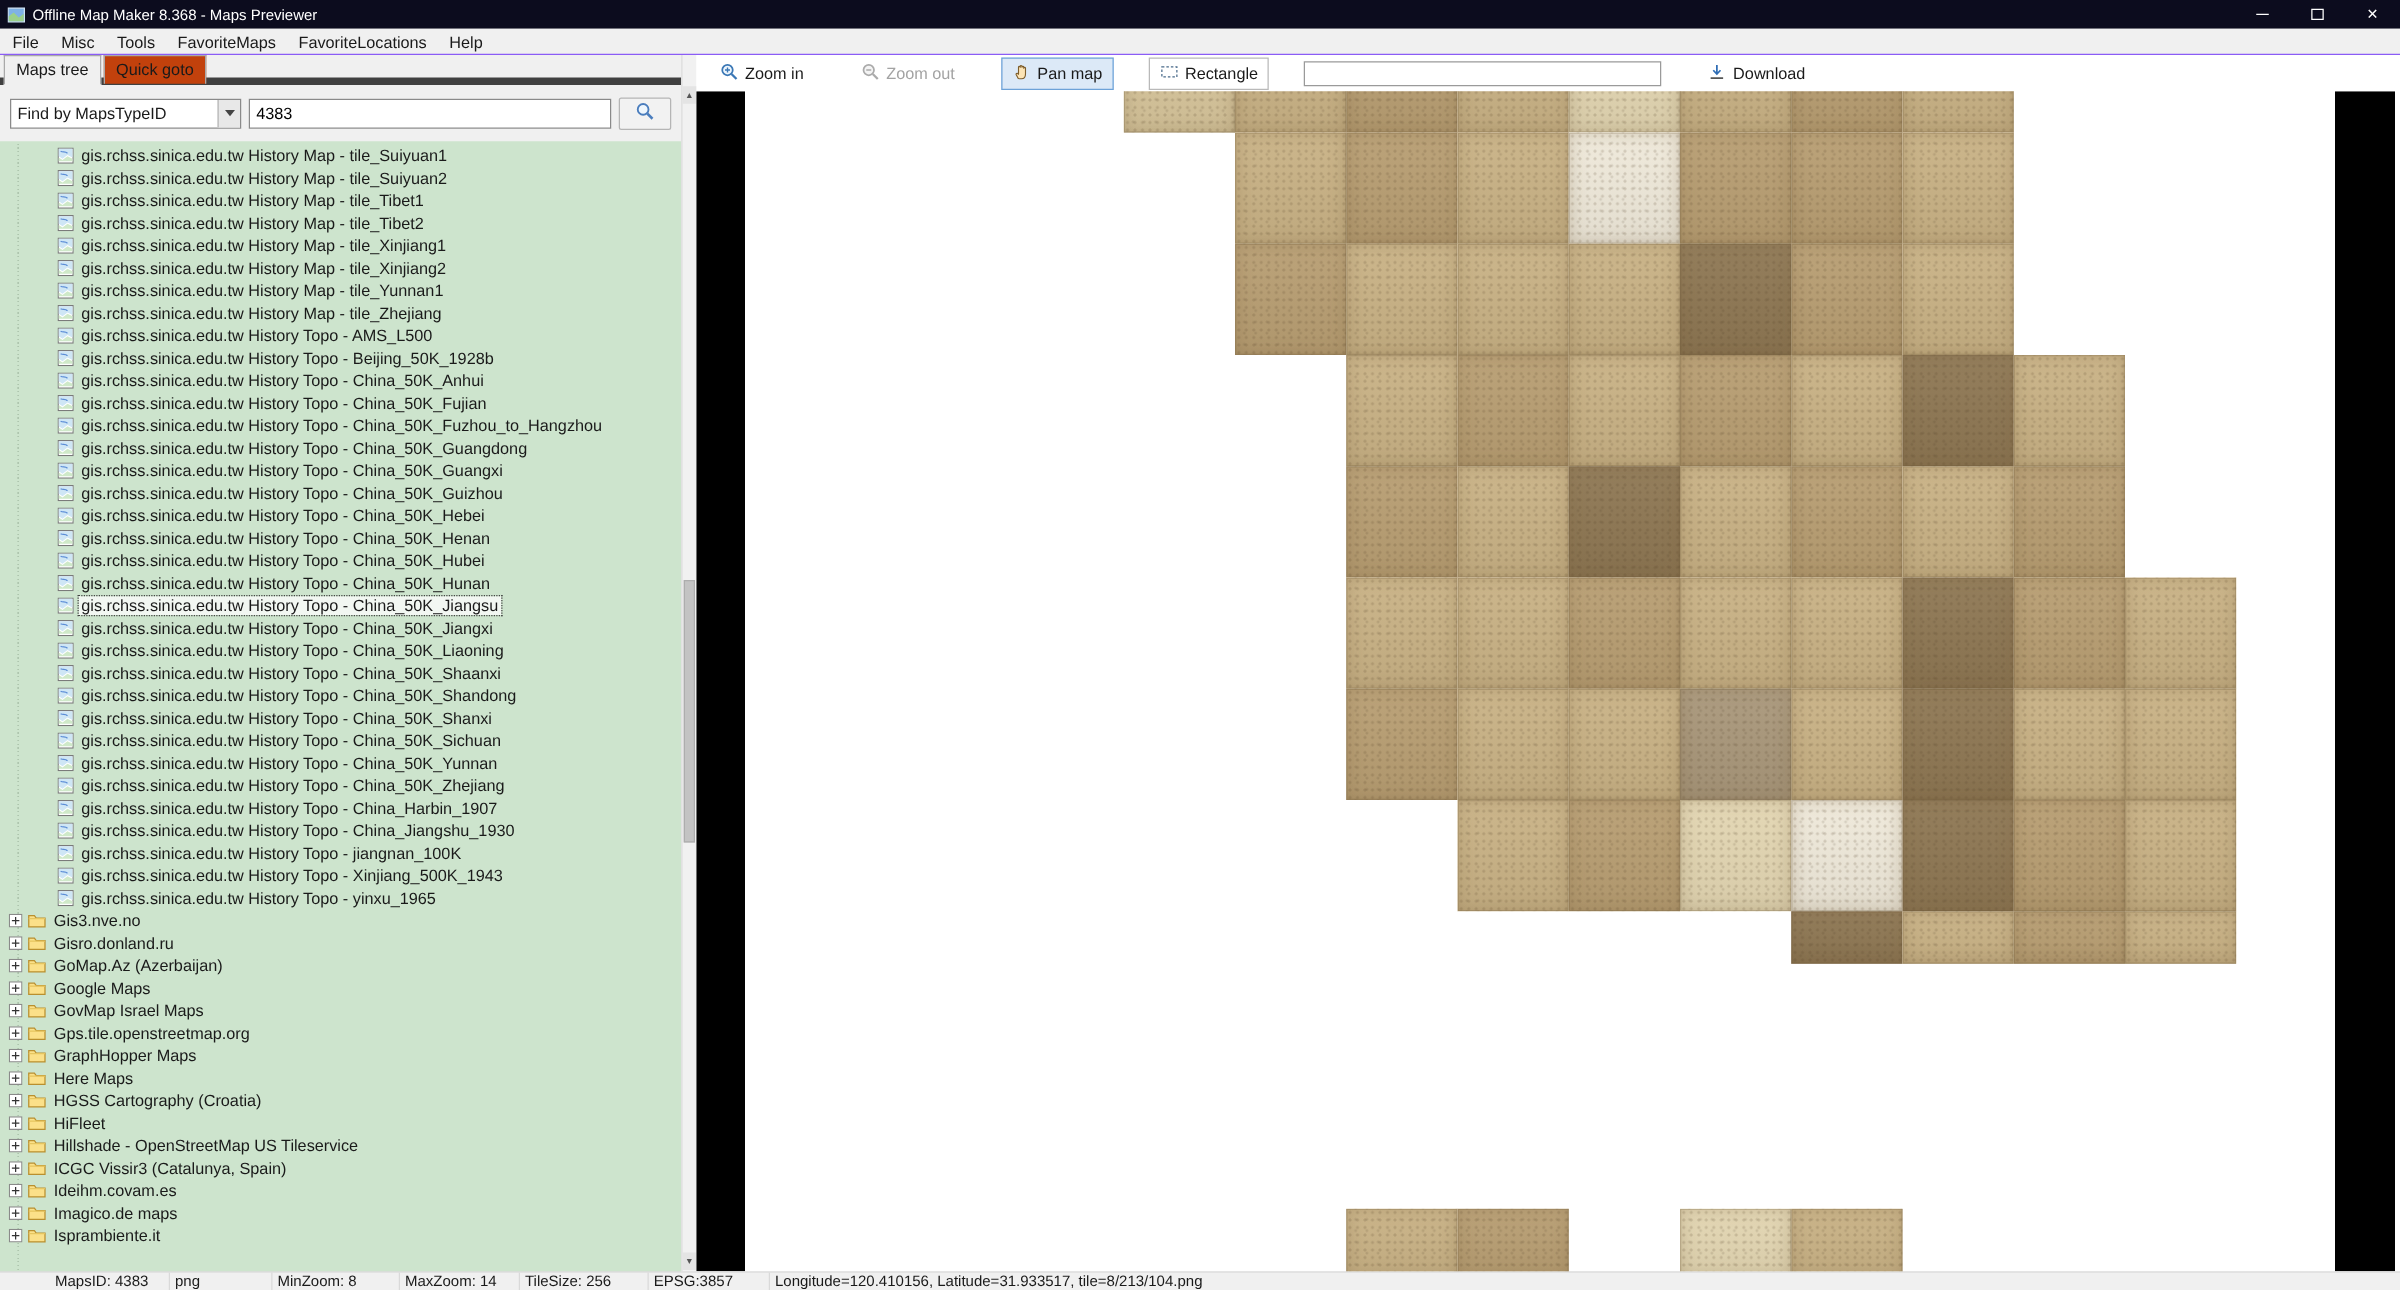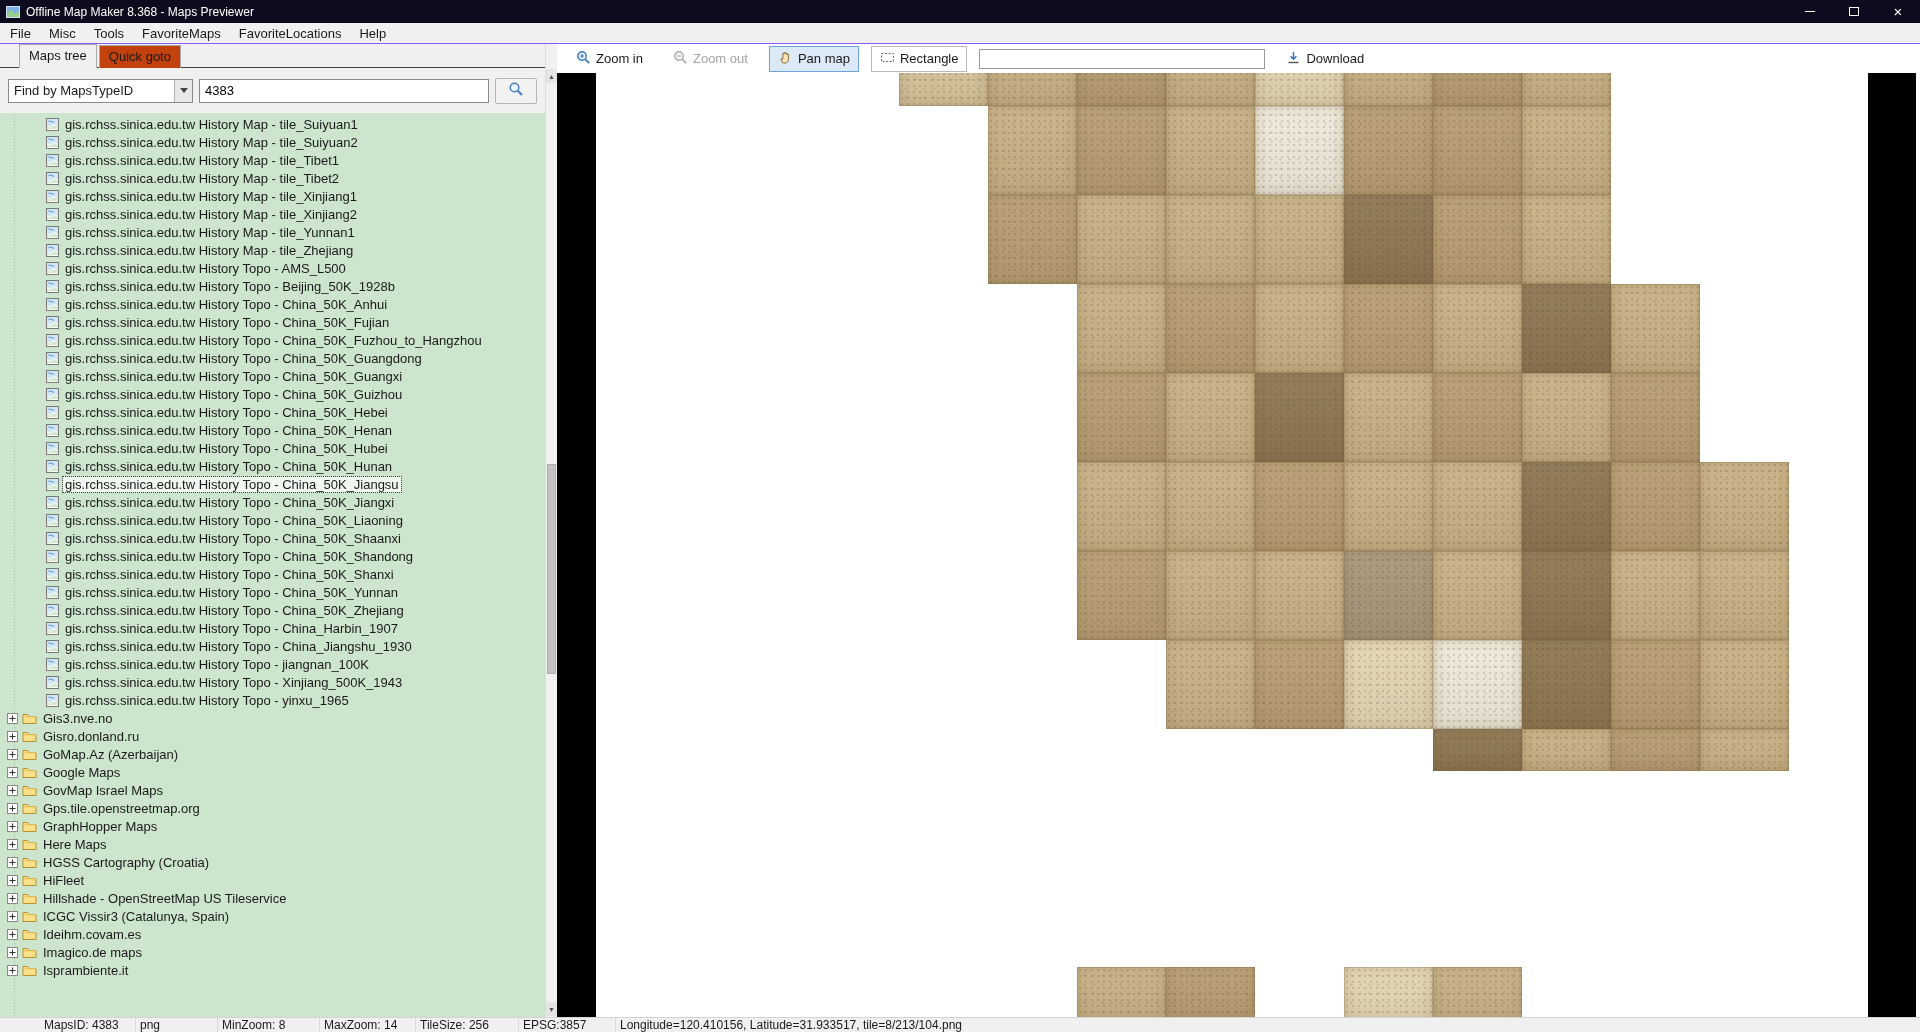--- a/index.html
+++ b/index.html
@@ -19,21 +19,21 @@
   
   .menubar { height:21px; background:var(--menubar-bg); display:flex; align-items:center; border-bottom:1px solid #8b5cf6; flex:0 0 auto; }
   .menu-item { padding:0 9px; height:100%; display:flex; align-items:center; }
   .menu-item:first-child { padding-left:10px; }
 
   
   .main { height:973px; display:flex; flex:0 0 auto; }
 
   
   .left-panel { width:545px; display:flex; flex-direction:column; background:var(--panel-bg); flex:0 0 auto; }
-  .tab-strip { height:24px; display:flex; align-items:flex-end; padding-left:19px; border-bottom:1px solid #404040; }
+  .tab-strip { height:24px; display:flex; align-items:flex-start; padding-left:3px; border-bottom:6px solid #404040; }
   .tab { border:1px solid #a9a9a9; border-bottom:none; background:#c2410c; padding:3px 9px 4px; margin-right:2px; margin-bottom:-1px; }
   .tab.active { background:var(--panel-bg); border-bottom:1px solid var(--panel-bg); }
   .find-row { height:45px; display:flex; align-items:center; padding:0 8px; gap:6px; flex:0 0 auto; }
   .dropdown { width:185px; height:24px; background:#fff; border:1px solid #8a8a8a; display:flex; align-items:center; }
   .dd-text { flex:1; padding:0 5px; white-space:nowrap; overflow:hidden; }
   .dd-btn { width:18px; height:100%; background:#e8e8e8; border-left:1px solid #b5b5b5; display:flex; align-items:center; justify-content:center; }
   .dd-tri { width:0; height:0; border-left:4px solid transparent; border-right:4px solid transparent; border-top:5px solid #444; }
   .find-input { width:290px; height:24px; border:1px solid #8a8a8a; padding:0 5px; font-family:Liberation Sans, sans-serif; font-size:13px; }
   .find-btn { width:42px; height:26px; background:#f2f2f2; border:1px solid #b5b5b5; border-radius:2px; display:flex; align-items:center; justify-content:center; }
 
@@ -50,21 +50,21 @@
 
   
   .v-scrollbar { width:12px; background:#f1f1f1; border-left:1px solid #dcdcdc; position:relative; flex:0 0 auto; }
   .sb-arrow { position:absolute; left:0; width:11px; height:14px; background:#e4e4e4; color:#555; font-size:7px; display:flex; align-items:center; justify-content:center; }
   .sb-arrow.up { top:25px; }
   .sb-arrow.down { bottom:1px; }
   .sb-thumb { position:absolute; left:1px; width:9px; top:420px; height:210px; background:#c3c3c3; border:1px solid #adadad; }
 
   
   .right-area { flex:1; display:flex; flex-direction:column; }
-  .toolbar { height:29px; background:var(--toolbar-bg); display:flex; align-items:center; gap:12px; padding-left:10px; flex:0 0 auto; }
+  .toolbar { height:29px; background:var(--toolbar-bg); display:flex; align-items:center; gap:28px; padding-left:10px; flex:0 0 auto; }
   .tb-btn { display:flex; align-items:center; gap:5px; padding:3px 8px; border:1px solid transparent; }
   .tb-btn.toggled { background:#dce9f7; border:1px solid #6da2d8; }
   .tb-btn.outlined { border:1px solid #b9b9b9; background:#fff; }
   .tb-btn.disabled { color:#a3a3a3; }
   .tb-input { width:286px; height:20px; border:1px solid #9a9a9a; padding:0 4px; font-family:inherit; font-size:13px; }
 
   .map-viewport { flex:1; position:relative; background:var(--map-bg); overflow:hidden; }
   .edge-bar { position:absolute; top:0; bottom:0; background:var(--map-edge); }
   .edge-left { left:0; width:39px; }
   .edge-right { left:1311px; width:48px; }
@@ -421,20 +421,31 @@
           <div class="tree-row map-row">
             <span class="t-icon">
               <svg width="13" height="13" viewBox="0 0 13 13">
                 <rect x="0.5" y="0.5" width="12" height="12" fill="#fff" stroke="#7a7a7a"></rect>
                 <path d="M1 1 h11 v7 l-4 -2 -4 3 -3 -2 z" fill="#cfe6f5"></path>
                 <path d="M1 8 l3 2 4 -3 4 2 v2 H1 z" fill="#cfe9c9"></path>
                 <path d="M2.5 3 c2 1.2 3.5 -0.2 5.5 1.6" stroke="#5b8dd6" stroke-width="1" fill="none"></path>
               </svg>
             </span>
             <span class="lbl">gis.rchss.sinica.edu.tw History Topo - China_50K_Shanxi</span>
+          </div>
+          <div class="tree-row map-row">
+            <span class="t-icon">
+              <svg width="13" height="13" viewBox="0 0 13 13">
+                <rect x="0.5" y="0.5" width="12" height="12" fill="#fff" stroke="#7a7a7a"></rect>
+                <path d="M1 1 h11 v7 l-4 -2 -4 3 -3 -2 z" fill="#cfe6f5"></path>
+                <path d="M1 8 l3 2 4 -3 4 2 v2 H1 z" fill="#cfe9c9"></path>
+                <path d="M2.5 3 c2 1.2 3.5 -0.2 5.5 1.6" stroke="#5b8dd6" stroke-width="1" fill="none"></path>
+              </svg>
+            </span>
+            <span class="lbl">gis.rchss.sinica.edu.tw History Topo - China_50K_Sichuan</span>
           </div>
           <div class="tree-row map-row">
             <span class="t-icon">
               <svg width="13" height="13" viewBox="0 0 13 13">
                 <rect x="0.5" y="0.5" width="12" height="12" fill="#fff" stroke="#7a7a7a"></rect>
                 <path d="M1 1 h11 v7 l-4 -2 -4 3 -3 -2 z" fill="#cfe6f5"></path>
                 <path d="M1 8 l3 2 4 -3 4 2 v2 H1 z" fill="#cfe9c9"></path>
                 <path d="M2.5 3 c2 1.2 3.5 -0.2 5.5 1.6" stroke="#5b8dd6" stroke-width="1" fill="none"></path>
               </svg>
             </span>

